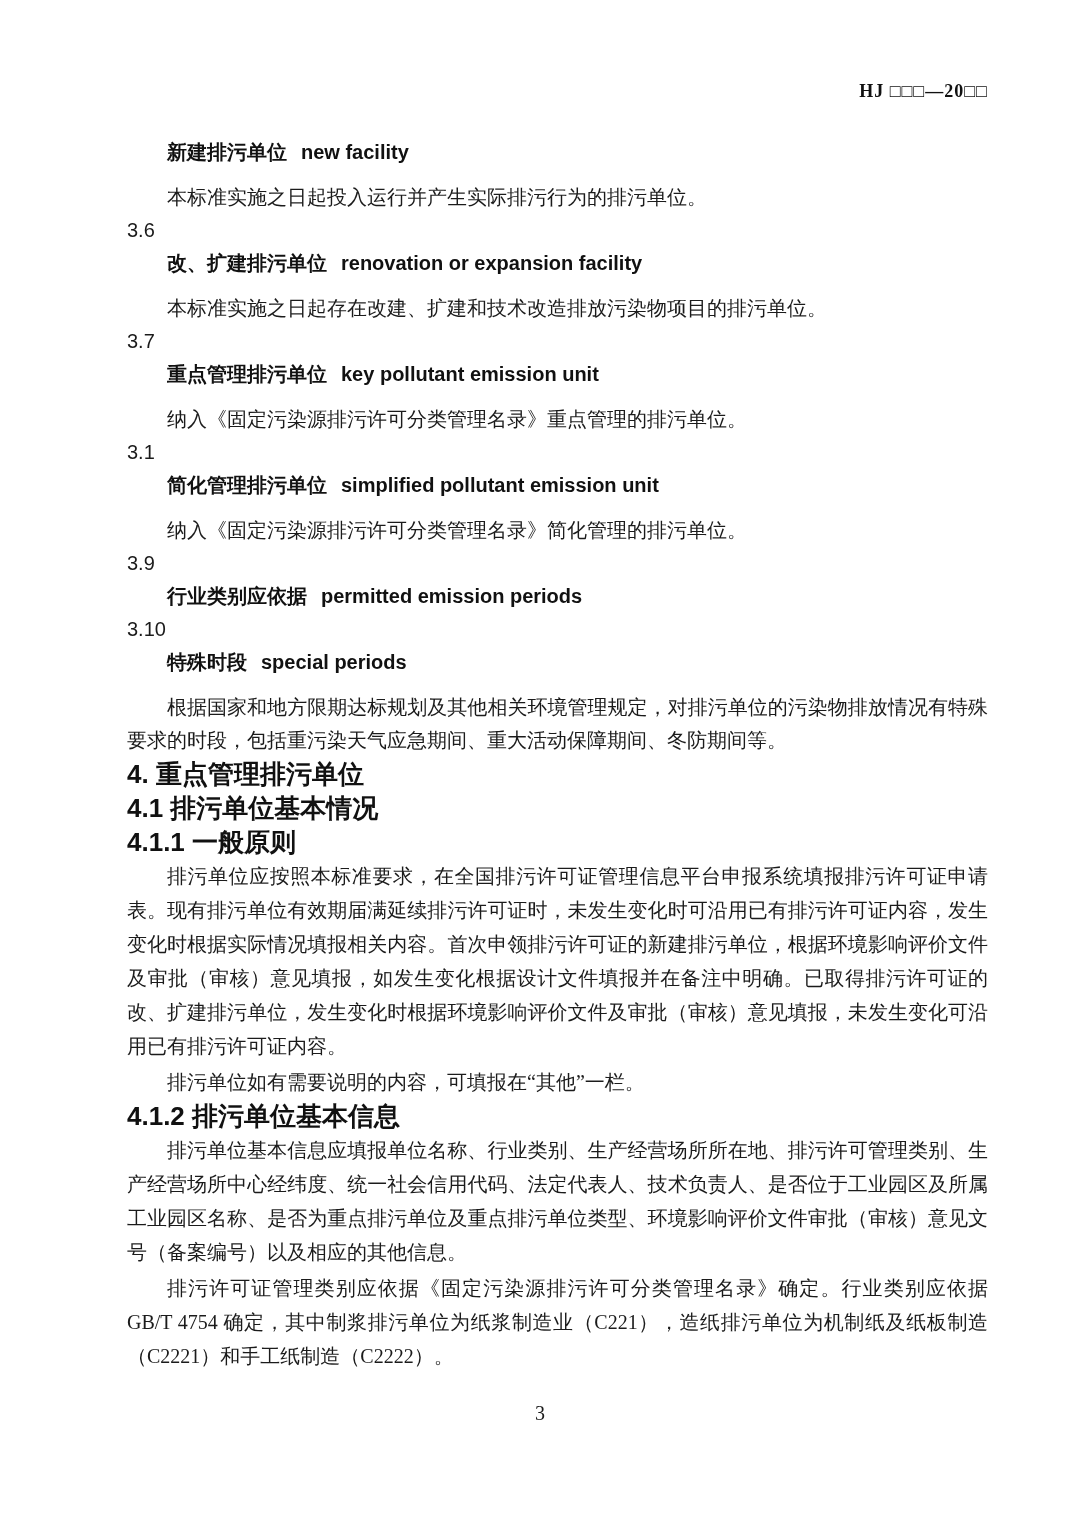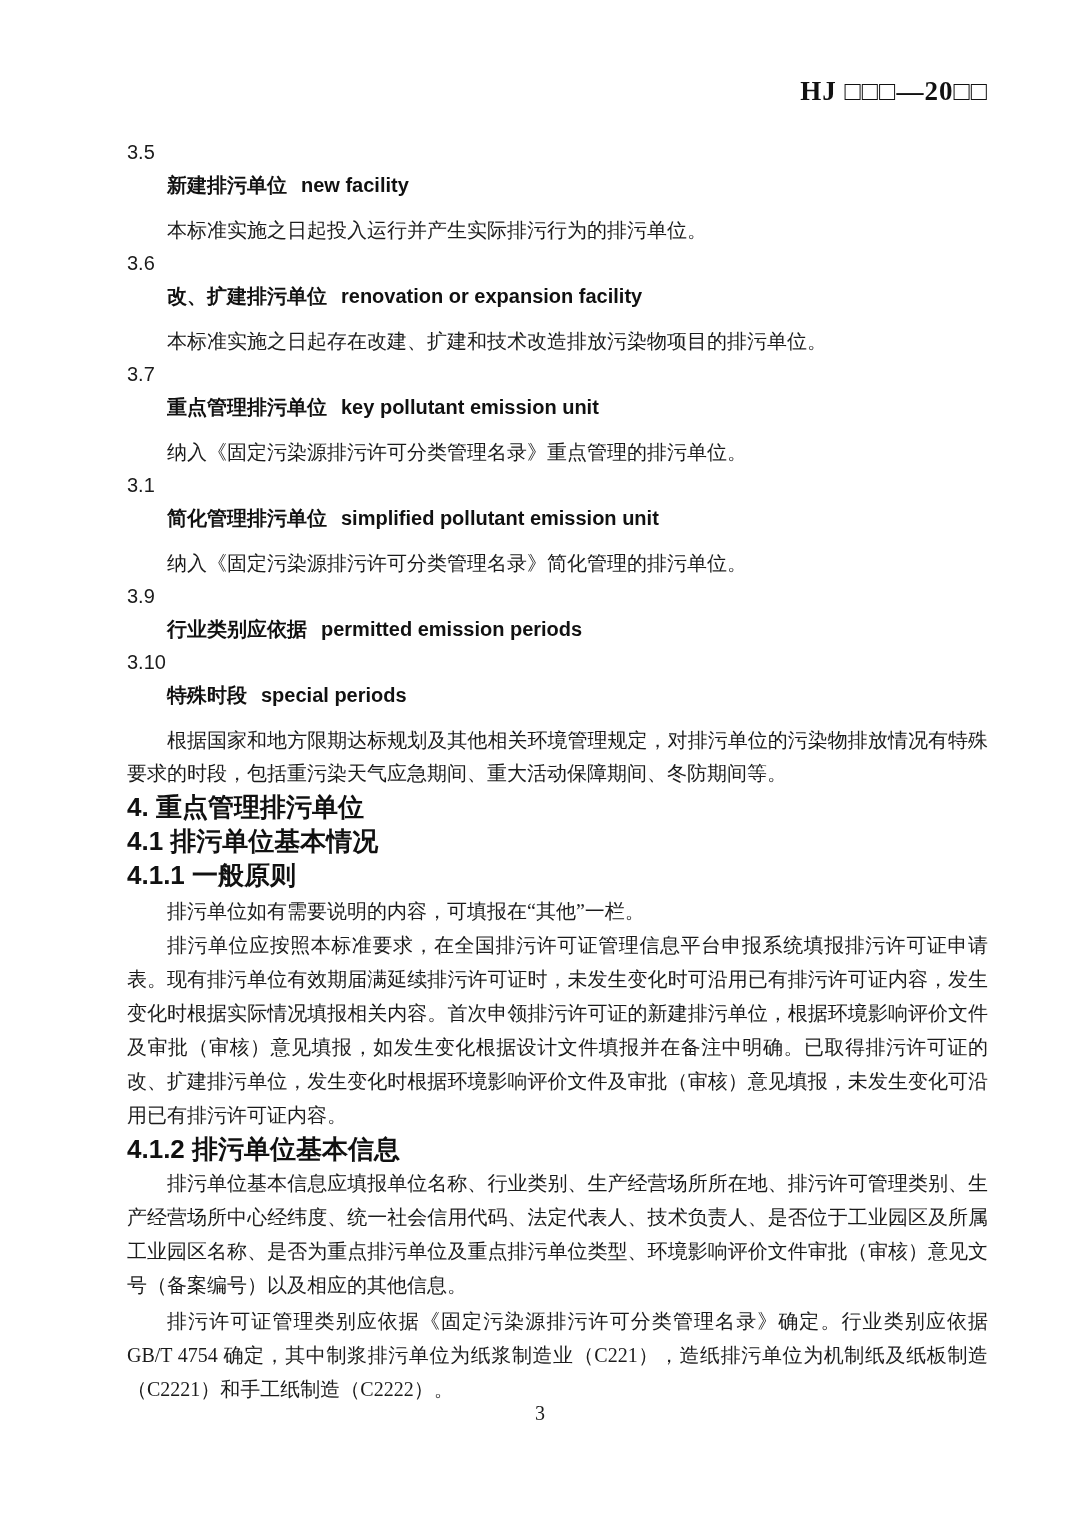--- a/index.html
+++ b/index.html
@@ -16,21 +16,21 @@
     background: #ffffff;
     color: #1b1b1b;
     overflow: hidden;
     box-sizing: border-box;
     padding: 76px 92px 0 127px;
   }
   .doc-header {
     text-align: right;
     font-family: "Liberation Serif", "DejaVu Serif", serif;
     font-weight: bold;
-    font-size: 27px;
+    font-size: 18px;
     letter-spacing: 1px;
     color: #111;
     line-height: 30px;
     margin-bottom: 30px;
   }
   
   .term-block { margin: 0; }
   .term-number {
     font-family: "Liberation Sans", "DejaVu Sans", sans-serif;
     font-size: 20px;
@@ -77,21 +77,20 @@
   }
 </style>
 </head>
 <body>
 
 <div class="page">
 
   <div class="doc-header">HJ □□□—20□□</div>
 
   <section class="term-block">
-    <div class="term-number">3.5</div>
     <div class="term-title">
       <span class="zh">新建排污单位</span><span class="en">new facility</span>
     </div>
     <p class="body-para">本标准实施之日起投入运行并产生实际排污行为的排污单位。</p>
   </section>
 
   <section class="term-block">
     <div class="term-number">3.6</div>
     <div class="term-title">
       <span class="zh">改、扩建排污单位</span><span class="en">renovation or expansion facility</span>
@@ -127,22 +126,22 @@
     <div class="term-title">
       <span class="zh">特殊时段</span><span class="en">special periods</span>
     </div>
     <p class="body-para">根据国家和地方限期达标规划及其他相关环境管理规定，对排污单位的污染物排放情况有特殊要求的时段，包括重污染天气应急期间、重大活动保障期间、冬防期间等。</p>
   </section>
 
   <h2 class="chapter-heading">4. 重点管理排污单位</h2>
   <h3 class="sub-heading">4.1 排污单位基本情况</h3>
   <h4 class="sub-heading">4.1.1 一般原则</h4>
 
+  <p class="body-para">排污单位应按照本标准要求，在全国排污许可证管理信息平台申报系统填报排污许可证申请表。现有排污单位有效期届满延续排污许可证时，未发生变化时可沿用已有排污许可证内容，发生变化时根据实际情况填报相关内容。首次申领排污许可证的新建排污单位，根据环境影响评价文件及审批（审核）意见填报，如发生变化根据设计文件填报并在备注中明确。已取得排污许可证的改、扩建排污单位，发生变化时根据环境影响评价文件及审批（审核）意见填报，未发生变化可沿用已有排污许可证内容。</p>
   <p class="body-para para-gap">排污单位如有需要说明的内容，可填报在“其他”一栏。</p>
-  <p class="body-para">排污单位应按照本标准要求，在全国排污许可证管理信息平台申报系统填报排污许可证申请表。现有排污单位有效期届满延续排污许可证时，未发生变化时可沿用已有排污许可证内容，发生变化时根据实际情况填报相关内容。首次申领排污许可证的新建排污单位，根据环境影响评价文件及审批（审核）意见填报，如发生变化根据设计文件填报并在备注中明确。已取得排污许可证的改、扩建排污单位，发生变化时根据环境影响评价文件及审批（审核）意见填报，未发生变化可沿用已有排污许可证内容。</p>
 
   <h4 class="sub-heading">4.1.2 排污单位基本信息</h4>
   <p class="body-para">排污单位基本信息应填报单位名称、行业类别、生产经营场所所在地、排污许可管理类别、生产经营场所中心经纬度、统一社会信用代码、法定代表人、技术负责人、是否位于工业园区及所属工业园区名称、是否为重点排污单位及重点排污单位类型、环境影响评价文件审批（审核）意见文号（备案编号）以及相应的其他信息。</p>
   <p class="body-para para-gap">排污许可证管理类别应依据《固定污染源排污许可分类管理名录》确定。行业类别应依据 GB/T 4754 确定，其中制浆排污单位为纸浆制造业（C221），造纸排污单位为机制纸及纸板制造（C2221）和手工纸制造（C2222）。</p>
 
   <div class="page-number">3</div>
 
 </div>
 
 </body></html>

